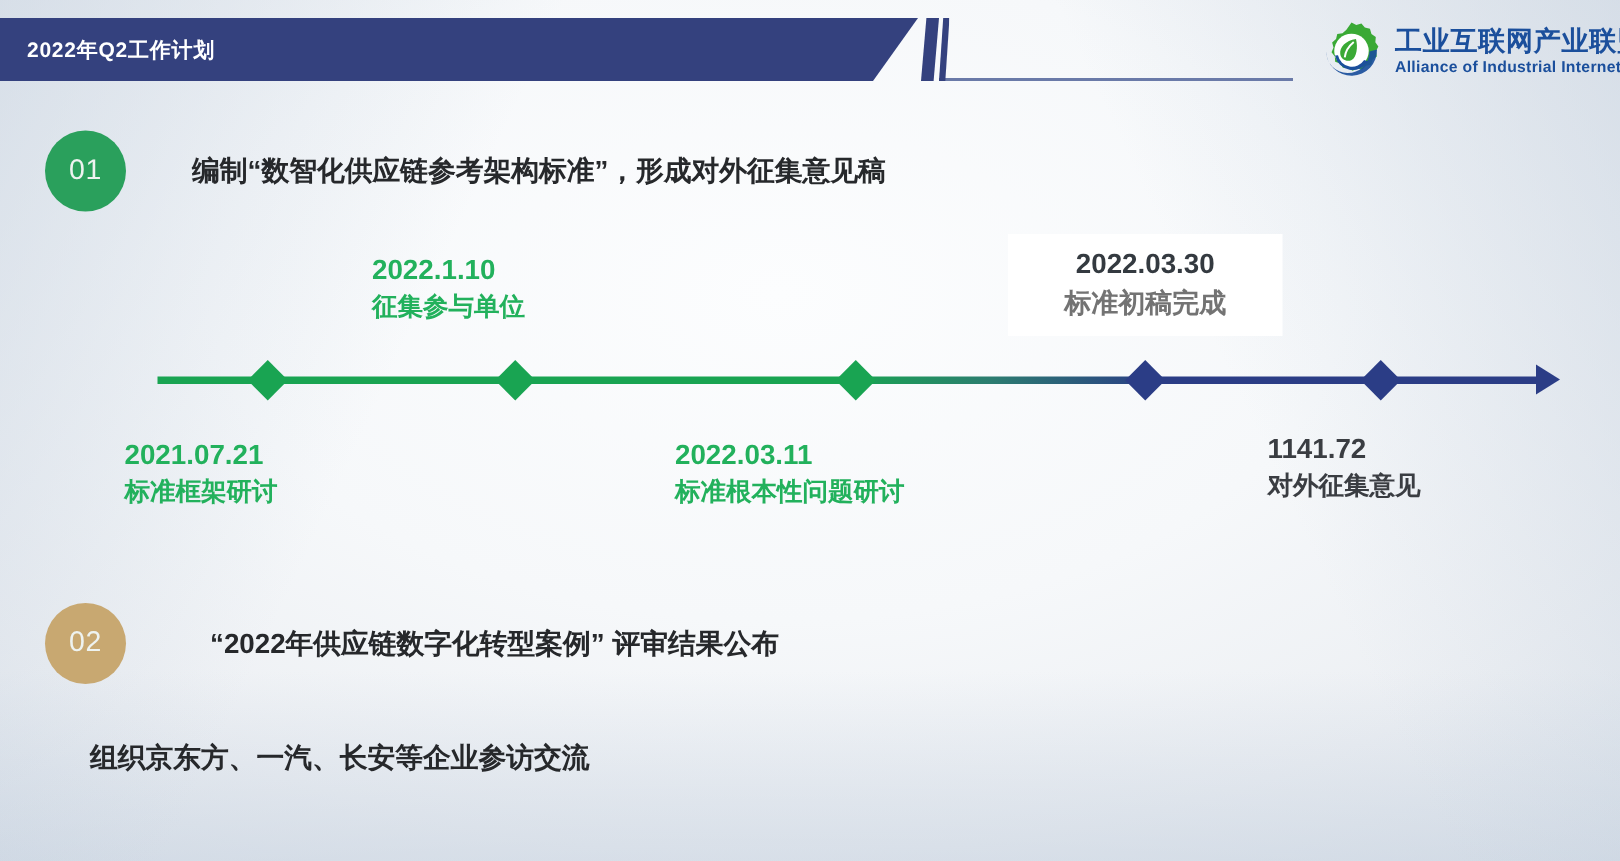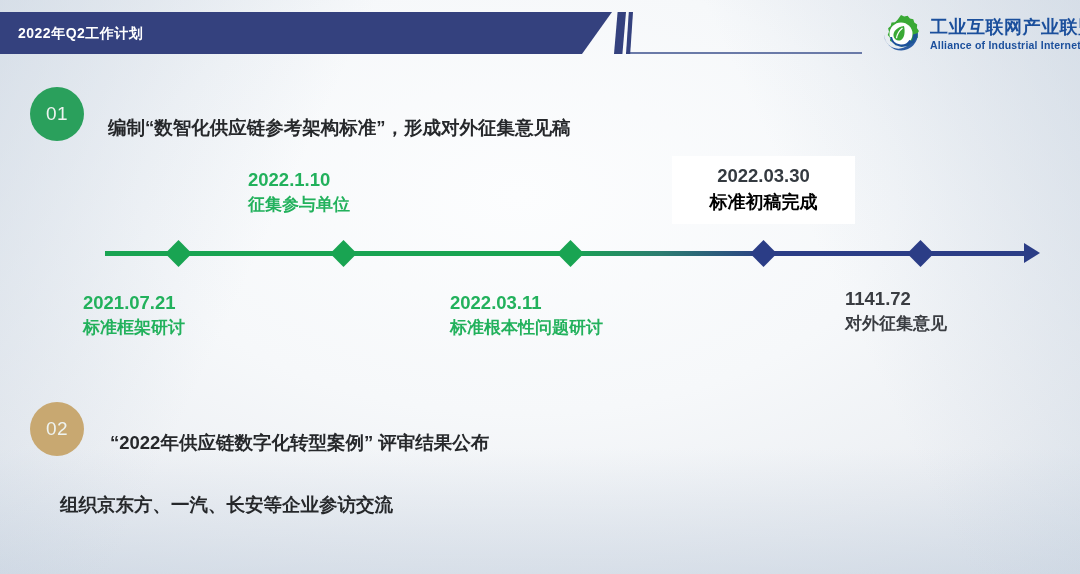--- a/index.html
+++ b/index.html
@@ -101,21 +101,21 @@
   .logo-en {
     font-size: 10.5px;
     font-weight: bold;
     color: #1b4f9c;
     letter-spacing: 0.2px;
     line-height: 14px;
     white-space: nowrap;
   }
 
   
-  .item { position: absolute; display: flex; align-items: flex-end; }
+  .item { position: absolute; display: flex; align-items: center; gap: 20px; }
   .badge {
     width: 54px;
     height: 54px;
     border-radius: 50%;
     display: flex;
     align-items: center;
     justify-content: center;
     color: #eef3f0;
     font-size: 19px;
     font-weight: normal;
@@ -130,21 +130,21 @@
     white-space: nowrap;
     line-height: 26px;
   }
 
   #item-01 { left: 30px; top: 87px; }
   #item-01 .badge { background: #2aa05c; }
   #item-01 .item-text { margin-left: 24px; }
 
   #item-02 { left: 30px; top: 402px; }
   #item-02 .badge { background: #c8a871; }
-  #item-02 .item-text { margin-left: 26px; }
+  #item-02 .item-text { margin-left: 36px; }
 
   #item-03 { left: 30px; top: 492px; }
   #item-03 .badge { background: #4a7399; }
   #item-03 .item-text { margin-left: 30px; }
 
   
   .timeline { position: absolute; left: 0; top: 0; width: 1080px; height: 574px; }
   .tl-line {
     position: absolute;
     left: 105px;
@@ -187,21 +187,21 @@
 
   .tl-box {
     position: absolute;
     background: #ffffff;
     text-align: center;
     line-height: 27px;
     padding: 6px 18px 8px 18px;
     white-space: nowrap;
   }
   .tl-box .d { font-size: 18.5px; font-weight: bold; color: #343a40; }
-  .tl-box .t { font-size: 18px; font-weight: bold; color: #000000; }
+  .tl-box .t { font-size: 18px; font-weight: bold; color: #737373; }
 </style>
 </head>
 <body>
 
 <div id="slide">
 
   <div class="header-band"></div>
   <div class="header-title">2022年Q2工作计划</div>
   <div class="slash slash-a"></div>
   <div class="slash slash-b"></div>

